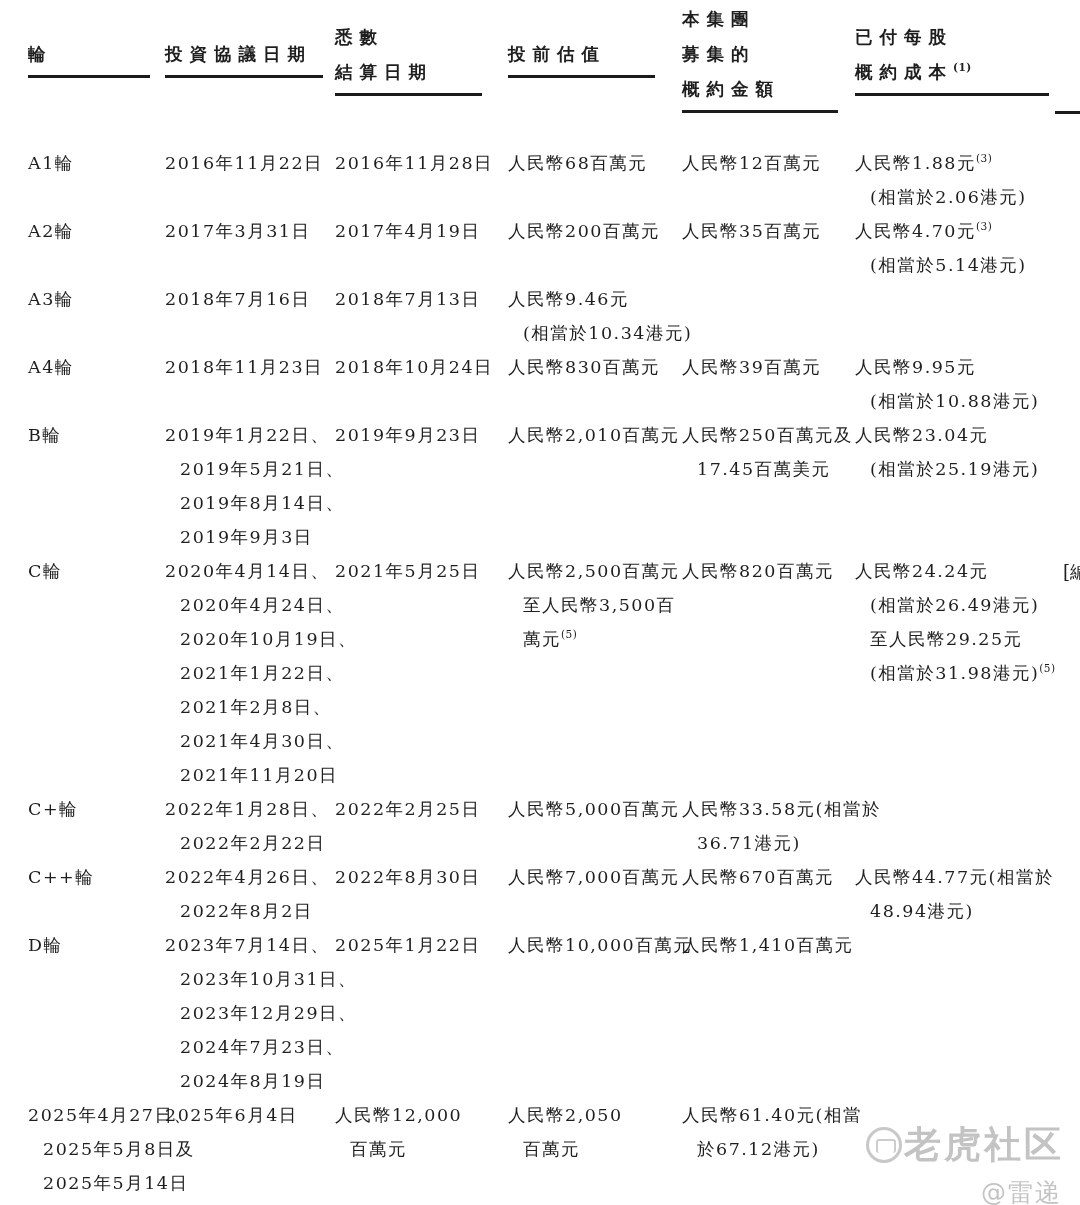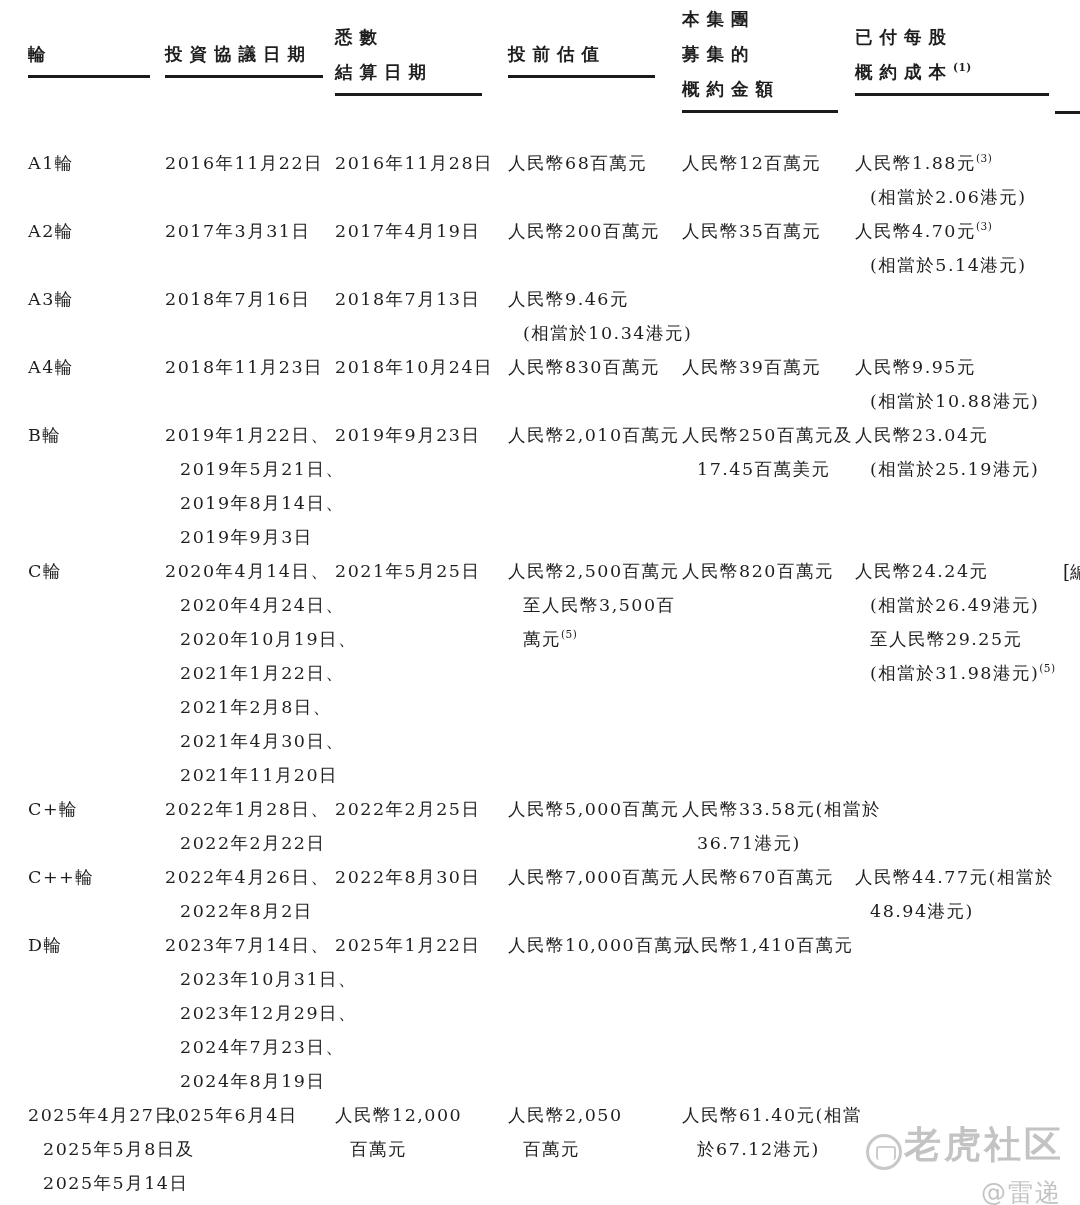--- a/index.html
+++ b/index.html
@@ -33,21 +33,21 @@
     position:absolute;left:1063px;top:560px;width:17px;height:28px;
     overflow:hidden;font-size:18px;white-space:nowrap;color:#1e1e1e;
   }
   
   .watermark{
     position:absolute;right:16px;top:1120px;text-align:right;
     color:rgba(145,145,145,0.55);
     font-family:"DejaVu Sans","Liberation Sans",sans-serif;
     pointer-events:none;
   }
-  .wm-row1{display:flex;align-items:flex-end;justify-content:flex-end;gap:2px;
+  .wm-row1{display:flex;align-items:center;justify-content:flex-end;gap:2px;
     font-size:37px;font-weight:700;letter-spacing:3px;}
   .wm-circle{width:36px;height:36px;border:3px solid rgba(145,145,145,0.5);
     border-radius:50%;box-sizing:border-box;position:relative;flex:0 0 auto;}
   .wm-circle::after{content:"";position:absolute;left:7px;top:9px;width:16px;height:12px;
     border:2px solid rgba(145,145,145,0.45);border-radius:3px;border-bottom:none;}
   .wm-row2{margin-top:6px;font-size:25px;letter-spacing:2px;margin-right:2px;}
 </style>
 </head>
 <body>
 

